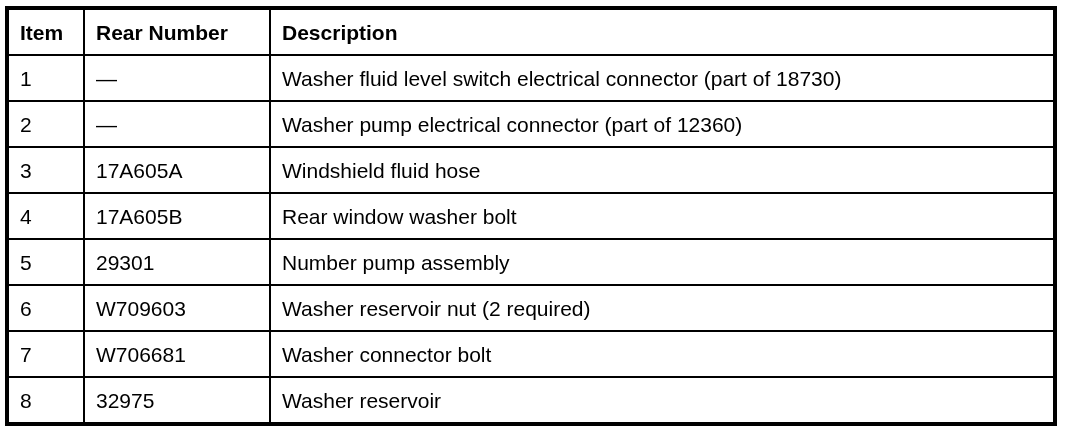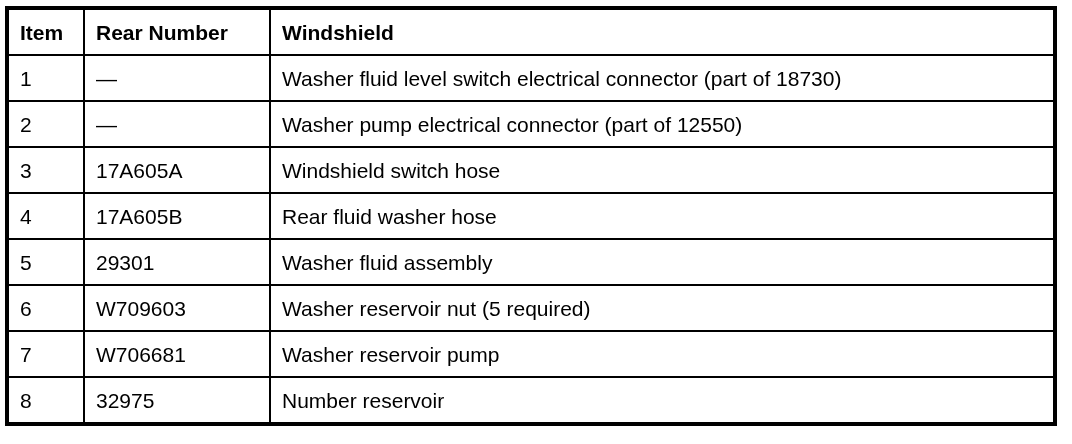--- a/index.html
+++ b/index.html
@@ -58,59 +58,59 @@
   <table class="parts">
     <colgroup>
       <col class="c-item">
       <col class="c-part">
       <col class="c-desc">
     </colgroup>
     <thead>
       <tr>
         <th>Item</th>
         <th>Rear Number</th>
-        <th>Windshield</th>
+        <th>Description</th>
       </tr>
     </thead>
     <tbody>
       <tr>
         <td>1</td>
         <td>—</td>
         <td>Washer fluid level switch electrical connector (part of 18730)</td>
       </tr>
       <tr>
         <td>2</td>
         <td>—</td>
-        <td>Washer pump electrical connector (part of 12550)</td>
+        <td>Washer pump electrical connector (part of 12360)</td>
       </tr>
       <tr>
         <td>3</td>
         <td>17A605A</td>
-        <td>Windshield switch hose</td>
+        <td>Windshield fluid hose</td>
       </tr>
       <tr>
         <td>4</td>
         <td>17A605B</td>
-        <td>Rear fluid washer hose</td>
+        <td>Rear window washer bolt</td>
       </tr>
       <tr>
         <td>5</td>
         <td>29301</td>
-        <td>Washer fluid assembly</td>
+        <td>Number pump assembly</td>
       </tr>
       <tr>
         <td>6</td>
         <td>W709603</td>
-        <td>Washer reservoir nut (5 required)</td>
+        <td>Washer reservoir nut (2 required)</td>
       </tr>
       <tr>
         <td>7</td>
         <td>W706681</td>
-        <td>Washer reservoir pump</td>
+        <td>Washer connector bolt</td>
       </tr>
       <tr>
         <td>8</td>
         <td>32975</td>
-        <td>Number reservoir</td>
+        <td>Washer reservoir</td>
       </tr>
     </tbody>
   </table>
 </div>
 
 </body></html>

